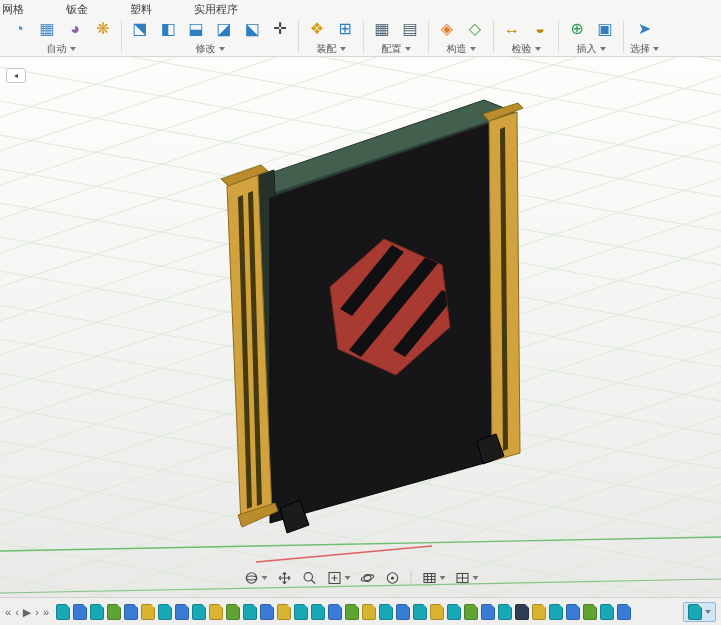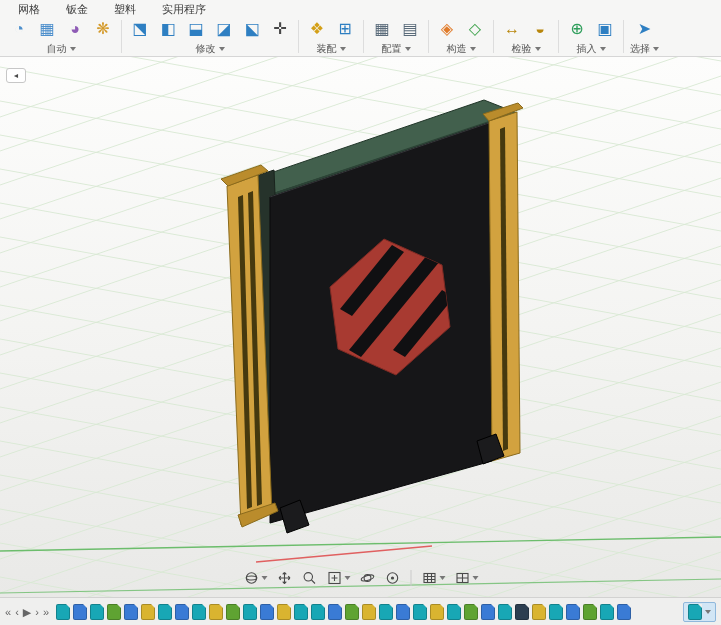--- a/index.html
+++ b/index.html
@@ -1,21 +1,21 @@
 <!DOCTYPE html>
 <html><head>
 <meta charset="utf-8">
 <style>
   html,body{margin:0;padding:0;}
   body{width:721px;height:625px;overflow:hidden;font-family:"Liberation Sans","DejaVu Sans",sans-serif;background:#fff;}
   #app{position:relative;width:721px;height:625px;}
 
   
   header{position:absolute;top:0;left:0;right:0;height:56px;background:#f6f6f5;border-bottom:1px solid #d6d6d6;z-index:5;}
-  .tabs{display:flex;gap:26px;padding:2px 0 0 18px;height:15px;align-items:flex-end;font-size:11px;color:#3c3c3c;}
+  .tabs{display:flex;gap:42px;padding:2px 0 0 2px;height:15px;align-items:flex-end;font-size:11px;color:#3c3c3c;}
   .tab{cursor:default;white-space:nowrap;}
   .toolbar{display:flex;align-items:stretch;height:39px;padding-left:2px;}
   .tgroup{display:flex;flex-direction:column;align-items:center;justify-content:flex-start;padding:0 5px;}
   .ticons{display:flex;gap:4px;height:25px;align-items:center;}
   .ticon{width:24px;height:24px;font-size:16px;line-height:24px;text-align:center;cursor:default;}
   .tlabel{font-size:10px;color:#555;display:flex;align-items:center;gap:3px;margin-top:1px;cursor:default;}
   .caret{width:0;height:0;border-left:3px solid transparent;border-right:3px solid transparent;border-top:4px solid #777;}
   .tsep{width:1px;background:#ddd;margin:3px 1px;}
 
   

